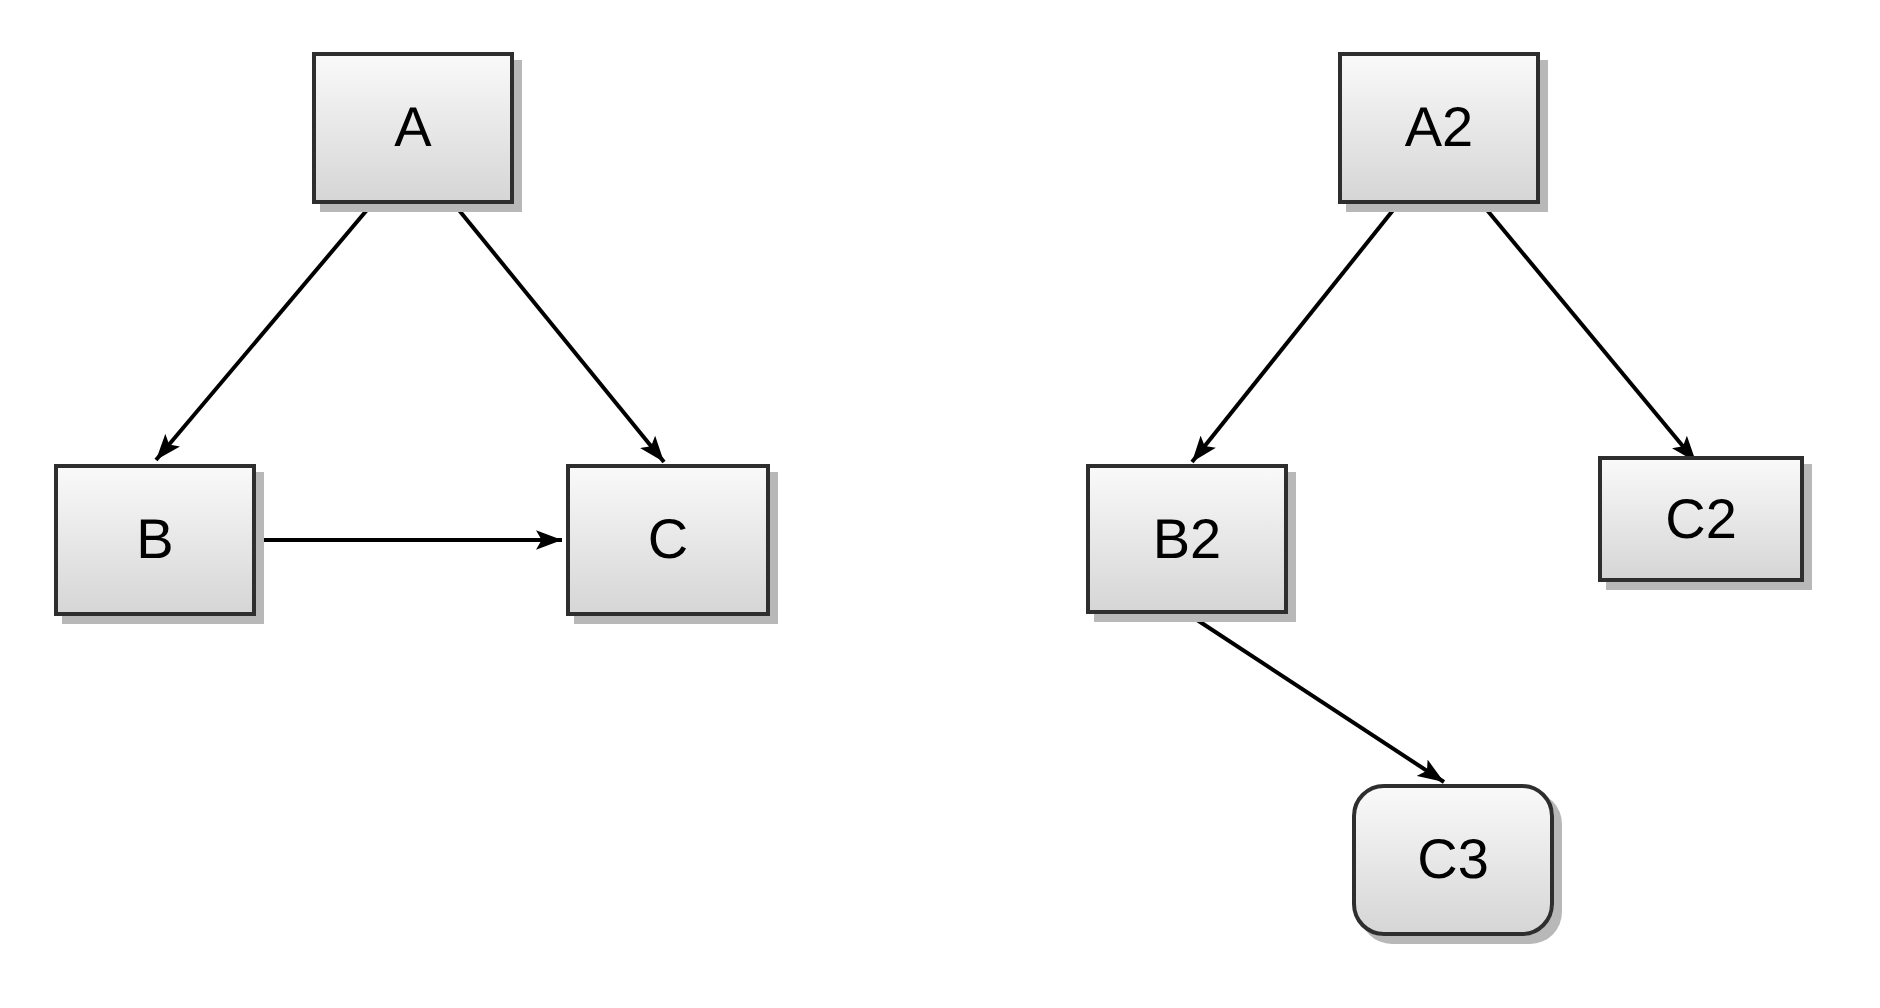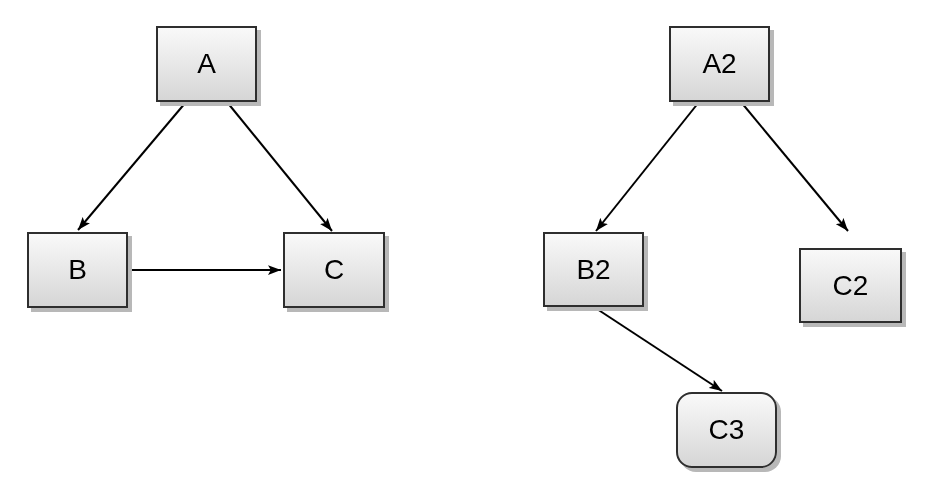--- a/index.html
+++ b/index.html
@@ -71,20 +71,20 @@
       </div>
       <div class="node" style="left: 283px; top: 232px; width: 102px; height: 76px; background: linear-gradient(rgb(249, 249, 249), rgb(214, 214, 214)); border-color: rgb(46, 46, 46); box-shadow: rgb(184, 184, 184) 4px 4px 0px;">
         <span class="node-label" style="color: rgb(0, 0, 0);">C</span>
       </div>
       <div class="node" style="left: 669px; top: 26px; width: 101px; height: 76px; background: linear-gradient(rgb(249, 249, 249), rgb(214, 214, 214)); border-color: rgb(46, 46, 46); box-shadow: rgb(184, 184, 184) 4px 4px 0px; align-items: center;">
         <span class="node-label" style="color: rgb(0, 0, 0);">A2</span>
       </div>
       <div class="node" style="left: 543px; top: 232px; width: 101px; height: 75px; background: linear-gradient(rgb(249, 249, 249), rgb(214, 214, 214)); border-color: rgb(46, 46, 46); box-shadow: rgb(184, 184, 184) 4px 4px 0px;">
         <span class="node-label" style="color: rgb(0, 0, 0);">B2</span>
       </div>
-      <div class="node" style="left: 799px; top: 248px; width: 103px; height: 75px; background: linear-gradient(rgb(249, 249, 249), rgb(214, 214, 214)); border-color: rgb(46, 46, 46); box-shadow: rgb(184, 184, 184) 4px 4px 0px;">
+      <div class="node" style="left: 799px; top: 228px; width: 103px; height: 63px; background: linear-gradient(rgb(249, 249, 249), rgb(214, 214, 214)); border-color: rgb(46, 46, 46); box-shadow: rgb(184, 184, 184) 4px 4px 0px;">
         <span class="node-label" style="color: rgb(0, 0, 0);">C2</span>
       </div>
       <div class="node" style="left: 676px; top: 392px; width: 101px; height: 76px; background: linear-gradient(rgb(249, 249, 249), rgb(214, 214, 214)); border-color: rgb(46, 46, 46); box-shadow: rgb(184, 184, 184) 4px 4px 0px; border-radius: 16px;">
         <span class="node-label" style="color: rgb(0, 0, 0);">C3</span>
       </div>
     </div>
 </div>
 
 </body></html>

